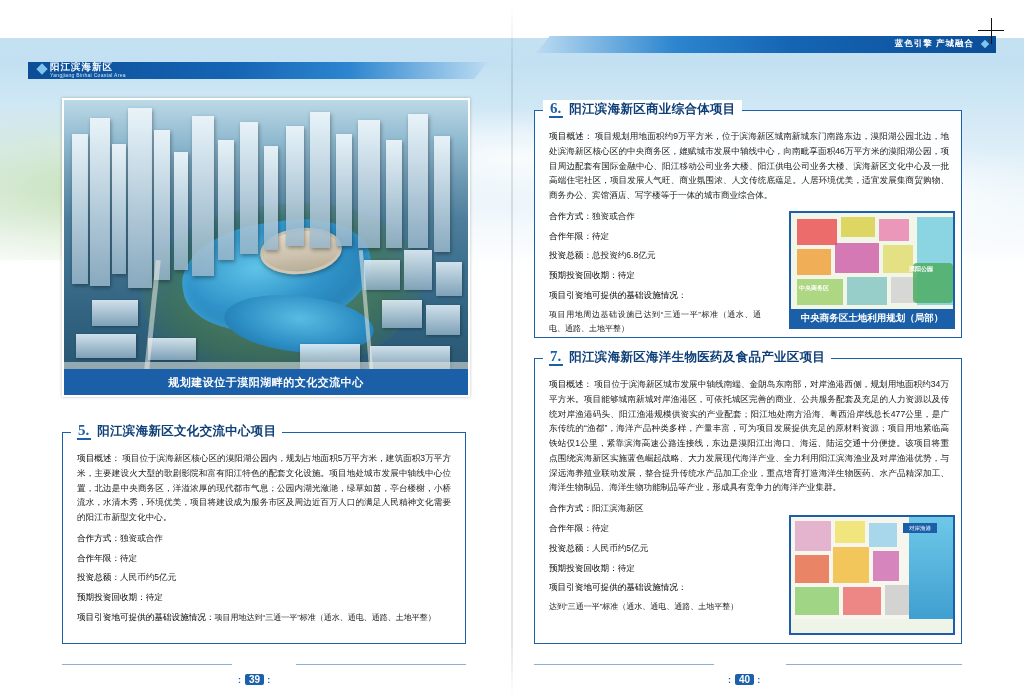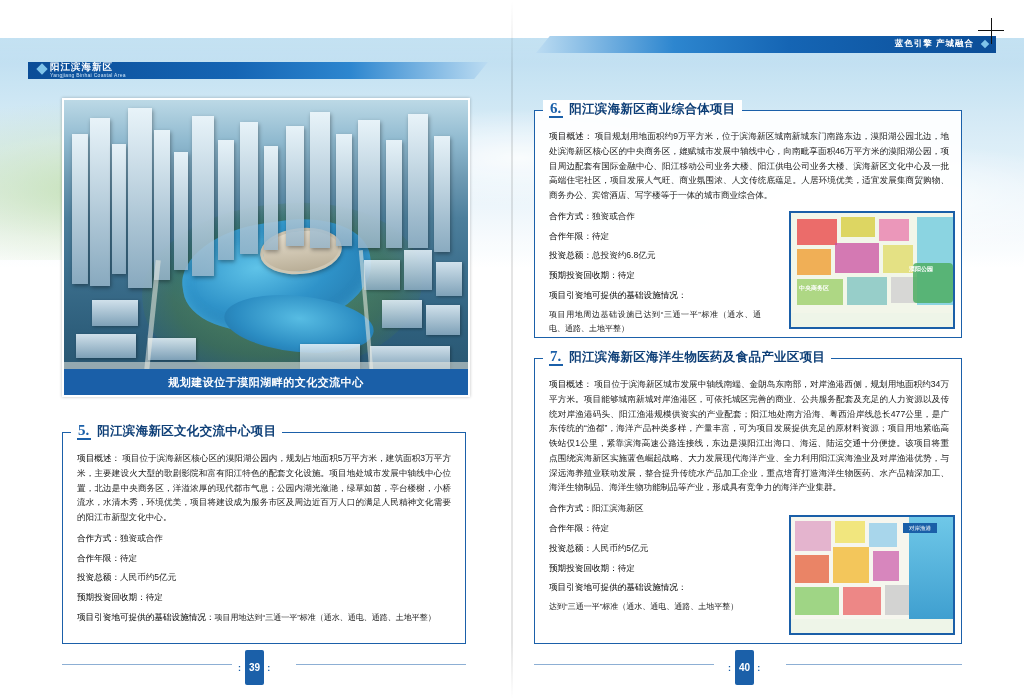--- a/index.html
+++ b/index.html
@@ -176,21 +176,21 @@
     position:absolute;inset:0;
     background:#eef5e8;
   }
   .pg{
     position:absolute;bottom:14px;
     font-size:10px;color:#1b60a9;font-weight:bold;
     display:flex;align-items:center;gap:3px;
   }
   .pg .dots{color:#1b60a9;font-size:9px;letter-spacing:1px;}
   .pg .num2{
-    background:#1b60a9;color:#fff;border-radius:2px;padding:12px 4px;font-size:10px;
+    background:#1b60a9;color:#fff;border-radius:2px;padding:0 4px;font-size:10px;
   }
   .footline{
     position:absolute;height:1px;background:#1b60a9;opacity:.5;
   }
 </style>
 </head>
 <body>
 
 <div class="page">
   <div class="sky"></div>
@@ -331,20 +331,21 @@
         <div style="position:absolute;left:44px;top:30px;width:44px;height:30px;background:#c94fa0;opacity:.75;"></div>
         <div style="position:absolute;left:92px;top:32px;width:30px;height:28px;background:#e0dc6a;opacity:.8;"></div>
         <div style="position:absolute;left:6px;top:66px;width:46px;height:26px;background:#9ccf6a;opacity:.8;"></div>
         <div style="position:absolute;left:56px;top:64px;width:40px;height:28px;background:#7fc4c0;opacity:.8;"></div>
         <div style="position:absolute;left:100px;top:64px;width:26px;height:26px;background:#cfcfcf;opacity:.8;"></div>
         <div style="position:absolute;left:126px;top:4px;width:36px;height:88px;background:#7fd0e0;opacity:.9;"></div>
         <div style="position:absolute;left:122px;top:50px;width:40px;height:40px;background:#4fae63;opacity:.85;border-radius:4px;"></div>
         <div style="position:absolute;left:118px;top:52px;font-size:6px;color:#fff;font-weight:bold;">漠阳公园</div>
         <div style="position:absolute;left:8px;top:72px;font-size:6px;color:#fff;font-weight:bold;width:38px;line-height:1.1;">中央商务区</div>
       </div>
+      <div class="map-caption">中央商务区土地利用规划（局部）</div>
     </div>
   </div>
 
   <div class="sec" style="left:534px;top:358px;width:428px;height:286px;">
     <div class="sec-head">
       <span class="num">7.</span>
       <span class="sec-title">阳江滨海新区海洋生物医药及食品产业区项目</span>
     </div>
     <div class="sec-body" style="padding-right:12px;">
       <div class="para">

